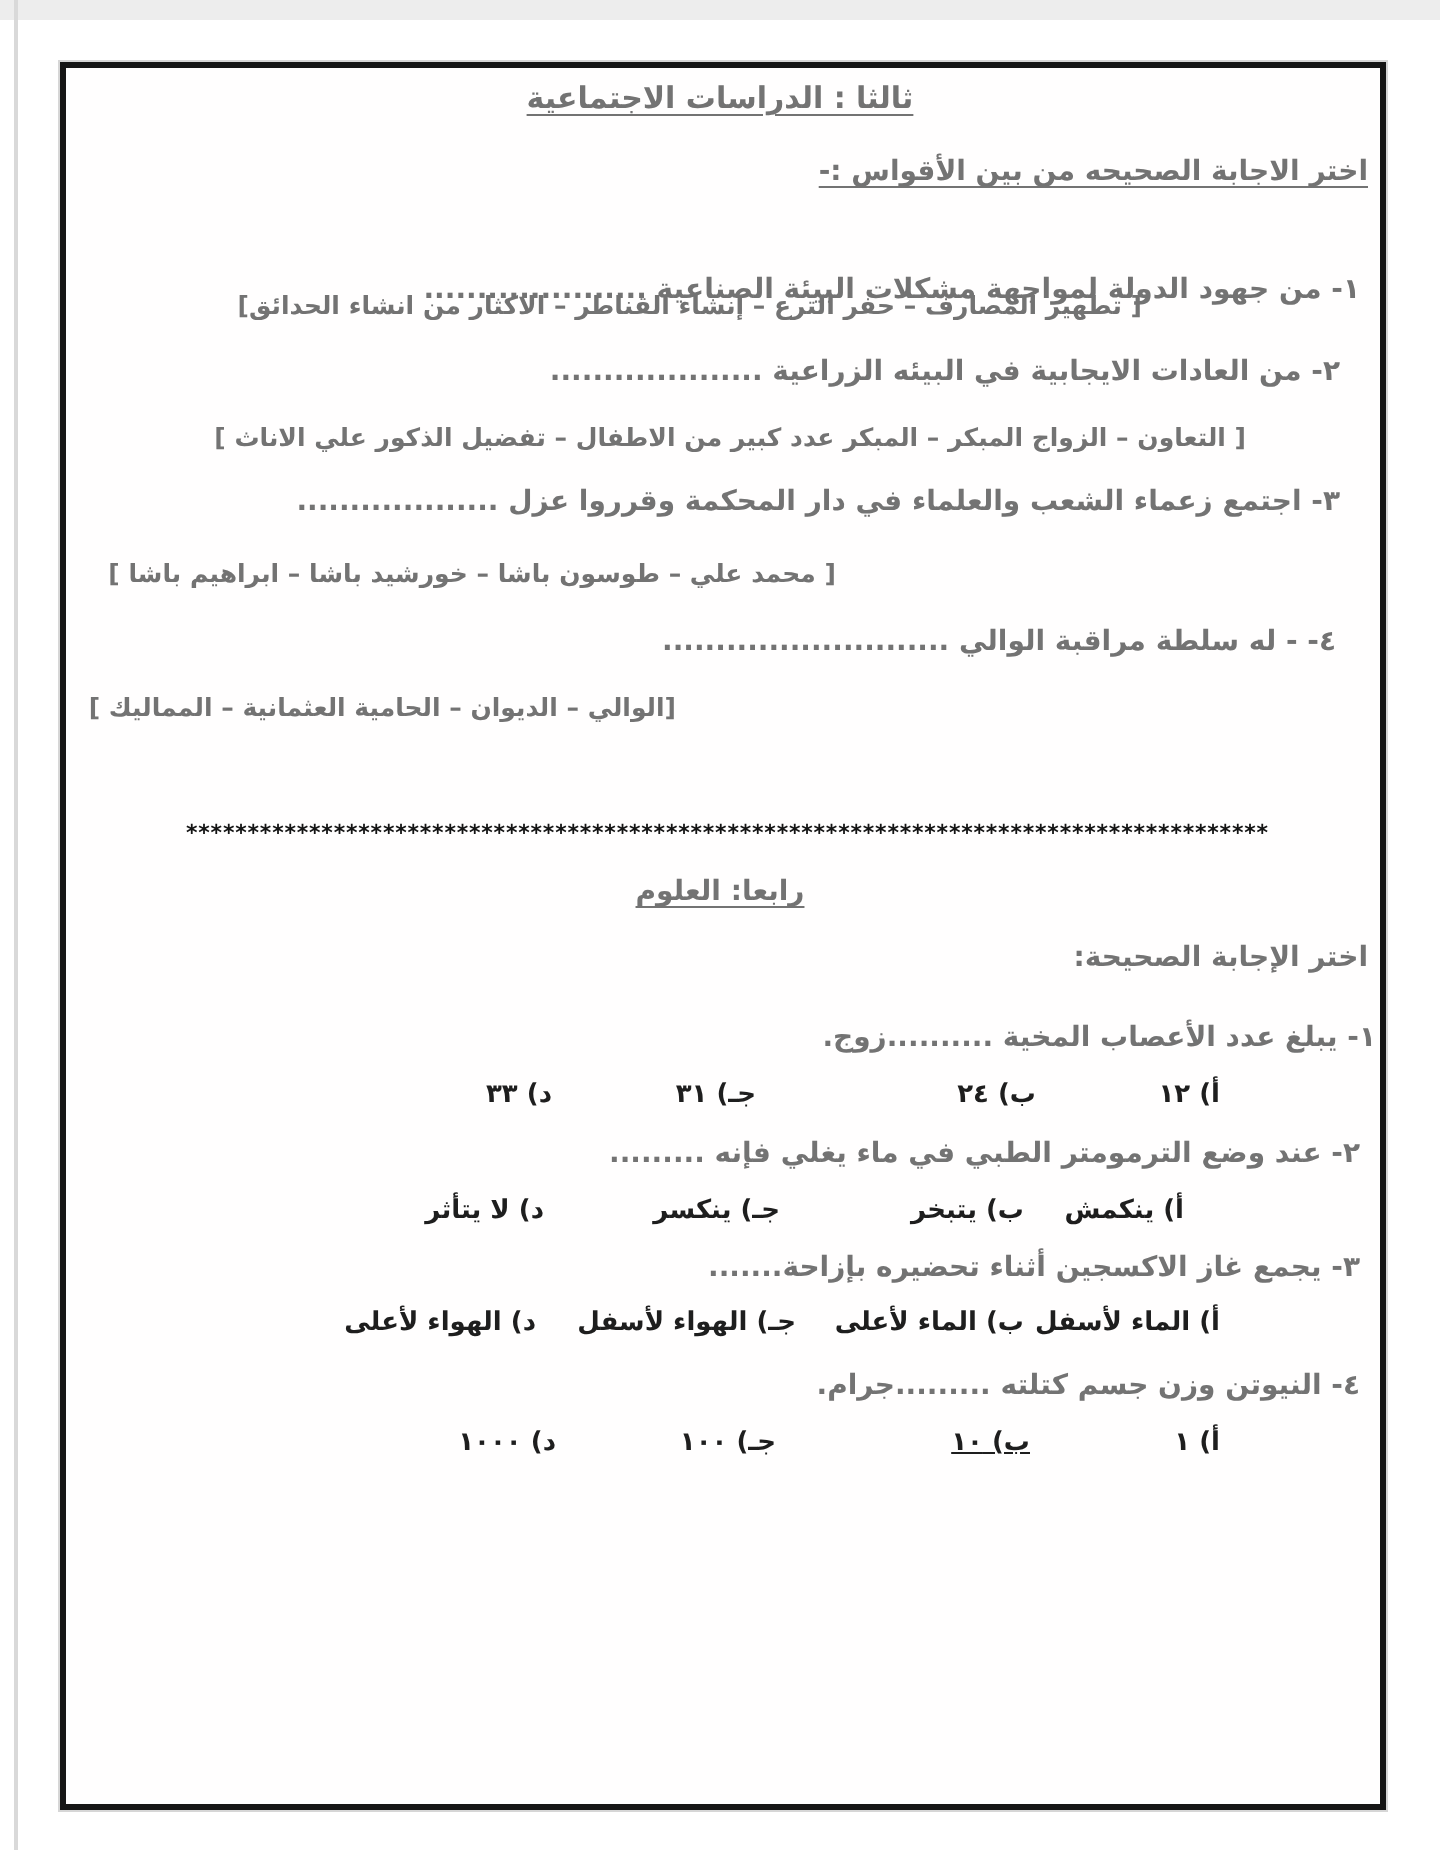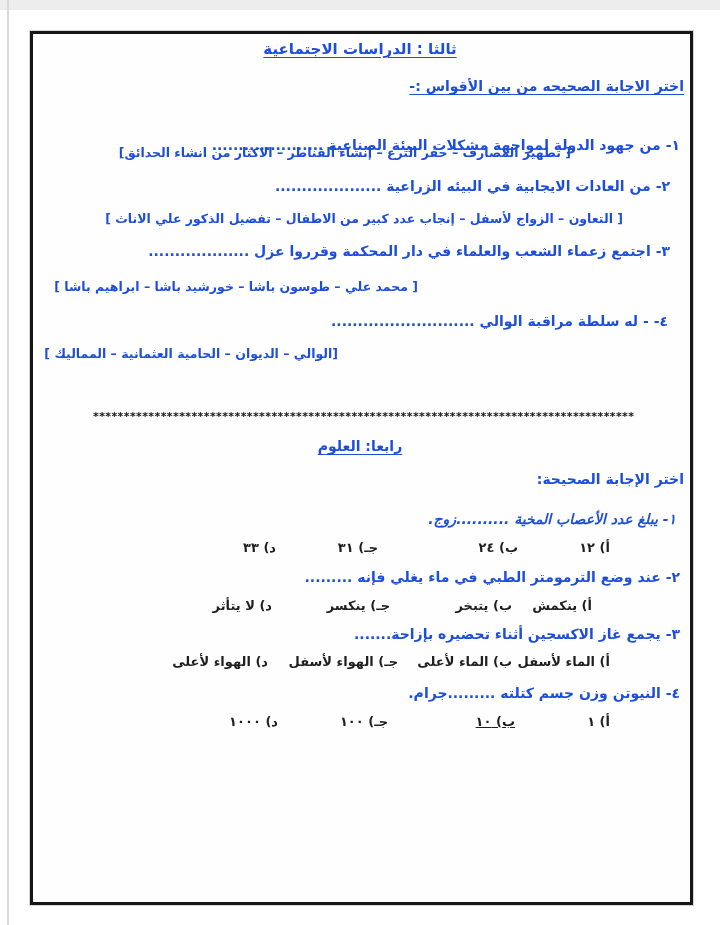--- a/index.html
+++ b/index.html
@@ -9,21 +9,21 @@
   }
   .scan-top-strip{position:absolute;left:0;top:0;width:720px;height:10px;background:#ededed;}
   .scan-left-line{position:absolute;left:7px;top:0;width:2px;height:925px;background:#d9d9d9;}
   .frame{
     position:absolute;left:30px;top:31px;width:657px;height:868px;
     border:3px solid #161616;background:#fffefe;
     box-shadow:0 0 0 1px #d6d6d6;
   }
   .line{
     position:absolute;direction:rtl;white-space:nowrap;
-    font-weight:bold;color:#1d4ed8;line-height:1.25;
+    font-weight:bold;color:#737373;line-height:1.25;
   }
   .u{text-decoration:underline;text-underline-offset:3px;text-align:right;}
   .center{left:0;right:0;text-align:center;}
   .q{font-size:14px;}
   .choices{font-size:12.5px;}
   .opt{position:absolute;direction:rtl;white-space:nowrap;font-weight:bold;font-size:13px;color:#1e1e1e;}
   .sep{
     position:absolute;direction:ltr;white-space:nowrap;font-weight:bold;
     font-size:11px;letter-spacing:0.4px;color:#141414;
   }
@@ -37,35 +37,35 @@
 <div class="frame"></div>
 
 <div class="line u center" style="top:40px;font-size:15px;">ثالثا : الدراسات الاجتماعية</div>
 
 <div class="line u" style="top:78px;right:36px;font-size:14px;">اختر الاجابة الصحيحه من بين الأقواس :-</div>
 
 <div class="line q" style="top:110px;right:40px;margin-top:27px;">١- من جهود الدولة لمواجهة مشكلات البيئة الصناعية .....................</div>
 <div class="line choices" style="top:145px;right:149px;">[ تطهير المصارف – حفر الترع – إنشاء القناطر – الاكثار من انشاء الحدائق]</div>
 
 <div class="line q" style="top:178px;right:50px;">٢- من العادات الايجابية في البيئه الزراعية ....................</div>
-<div class="line choices" style="top:211px;right:97px;">[ التعاون – الزواج لأسفل – إنجاب عدد كبير من الاطفال – تفضيل الذكور علي الاناث ]</div>
+<div class="line choices" style="top:211px;right:97px;">[ التعاون – الزواج المبكر – المبكر عدد كبير من الاطفال – تفضيل الذكور علي الاناث ]</div>
 
 <div class="line q" style="top:243px;right:50px;">٣- اجتمع زعماء الشعب والعلماء في دار المحكمة وقرروا عزل ...................</div>
 <div class="line choices" style="top:279px;right:302px;margin-left:17px;">[ محمد علي – طوسون باشا – خورشيد باشا – ابراهيم باشا ]</div>
 
 <div class="line q" style="top:313px;right:52px;">٤- - له سلطة مراقبة الوالي ...........................</div>
 <div class="line choices" style="top:346px;right:382px;">[الوالي – الديوان – الحامية العثمانية – المماليك ]</div>
 
 <div class="sep" style="top:410px;left:93px;">****************************************************************************************</div>
 
 <div class="line u center" style="top:438px;font-size:14px;">رابعا: العلوم</div>
 
 <div class="line" style="top:471px;right:36px;font-size:14px;">اختر الإجابة الصحيحة:</div>
 
-<div class="line q" style="top:511px;right:44px;font-style:italic;">١- يبلغ عدد الأعصاب المخية ..........زوج.</div>
+<div class="line q" style="top:511px;right:32px;">١- يبلغ عدد الأعصاب المخية ..........زوج.</div>
 <span class="opt" style="top:540px;right:110px;">أ) ١٢</span>
 <span class="opt" style="top:540px;right:202px;">ب) ٢٤</span>
 <span class="opt" style="top:540px;right:342px;">جـ) ٣١</span>
 <span class="opt" style="top:540px;right:444px;">د) ٣٣</span>
 
 <div class="line q" style="top:569px;right:40px;margin-left:12px;">٢- عند وضع الترمومتر الطبي في ماء يغلي فإنه .........</div>
 <span class="opt" style="top:598px;right:128px;">أ) ينكمش</span>
 <span class="opt" style="top:598px;right:208px;">ب) يتبخر</span>
 <span class="opt" style="top:598px;right:330px;margin-left:28px;">جـ) ينكسر</span>
 <span class="opt" style="top:598px;right:448px;">د) لا يتأثر</span>

